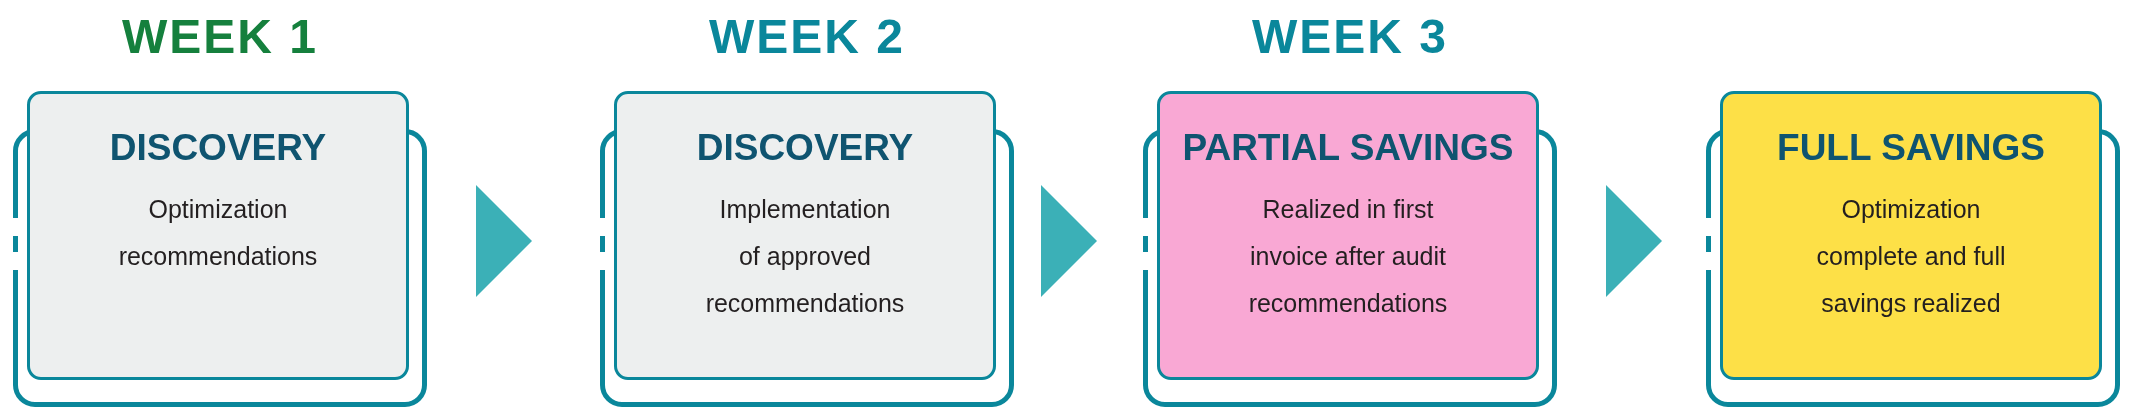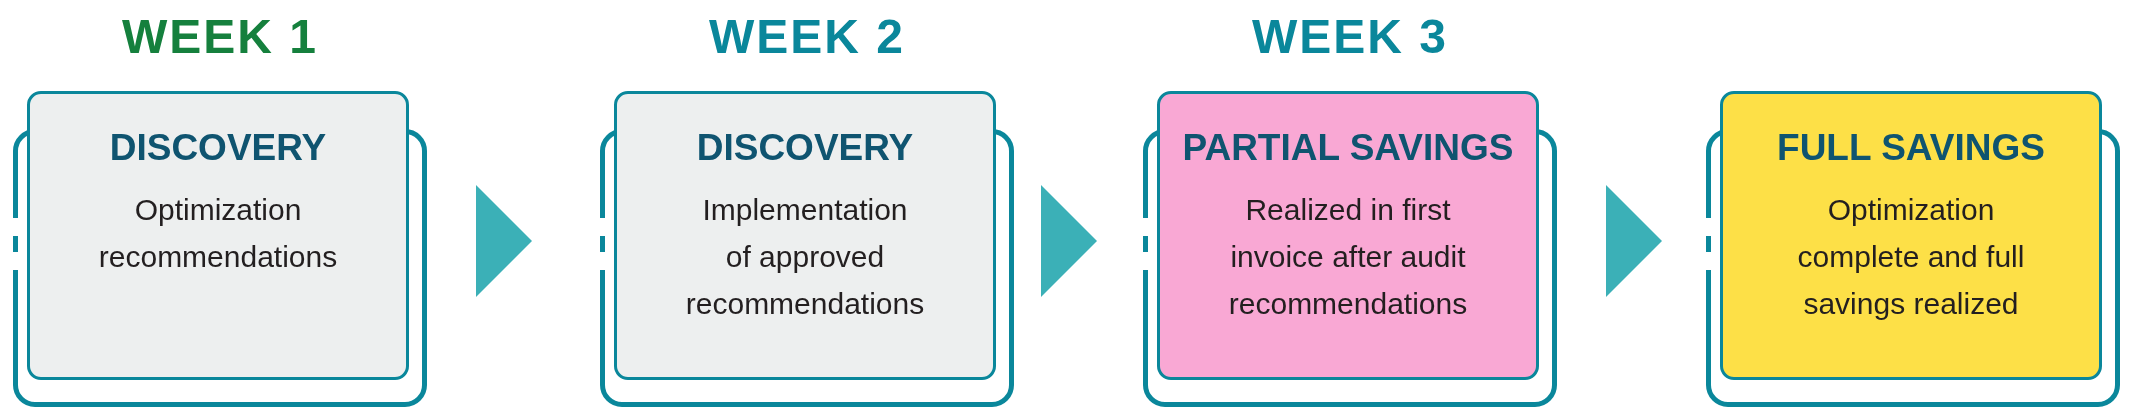--- a/index.html
+++ b/index.html
@@ -10,21 +10,21 @@
           font-weight: bold; font-size: 48px; letter-spacing: 2px; color: #0A879B; line-height: 50px; }
   .back { position: absolute; left: 0; top: 129px; width: 404px; height: 268px;
           border: 5px solid #0A879B; border-radius: 22px; box-sizing: content-box; }
   .gap { position: absolute; left: -6px; width: 8px; background: #ffffff; }
   .gap.g1 { top: 84px; height: 18px; }
   .gap.g2 { top: 118px; height: 18px; }
   .front { position: absolute; left: 14px; top: 91px; width: 376px; height: 283px;
            border: 3px solid #d946ef; border-radius: 14px; background: #EDEFEF; box-sizing: content-box;
            text-align: center; }
   .title { margin-top: 32px; font-weight: bold; font-size: 37px; color: #0F5470; line-height: 44px; white-space: nowrap; }
-  .desc { margin-top: 16px; font-size: 30px; color: #231F20; line-height: 47px; }
+  .desc { margin-top: 16px; font-size: 25px; color: #231F20; line-height: 47px; }
   .desc span { display: block; white-space: nowrap; }
   .arrow { position: absolute; top: 185px; width: 0; height: 0;
            border-top: 56px solid transparent; border-bottom: 56px solid transparent;
            border-left: 56px solid #3BB0B7; }
 </style>
 </head>
 <body>
 
 <div class="step" style="left:13px;">
   <div class="week" style="color: #15803d;">WEEK 1</div>

